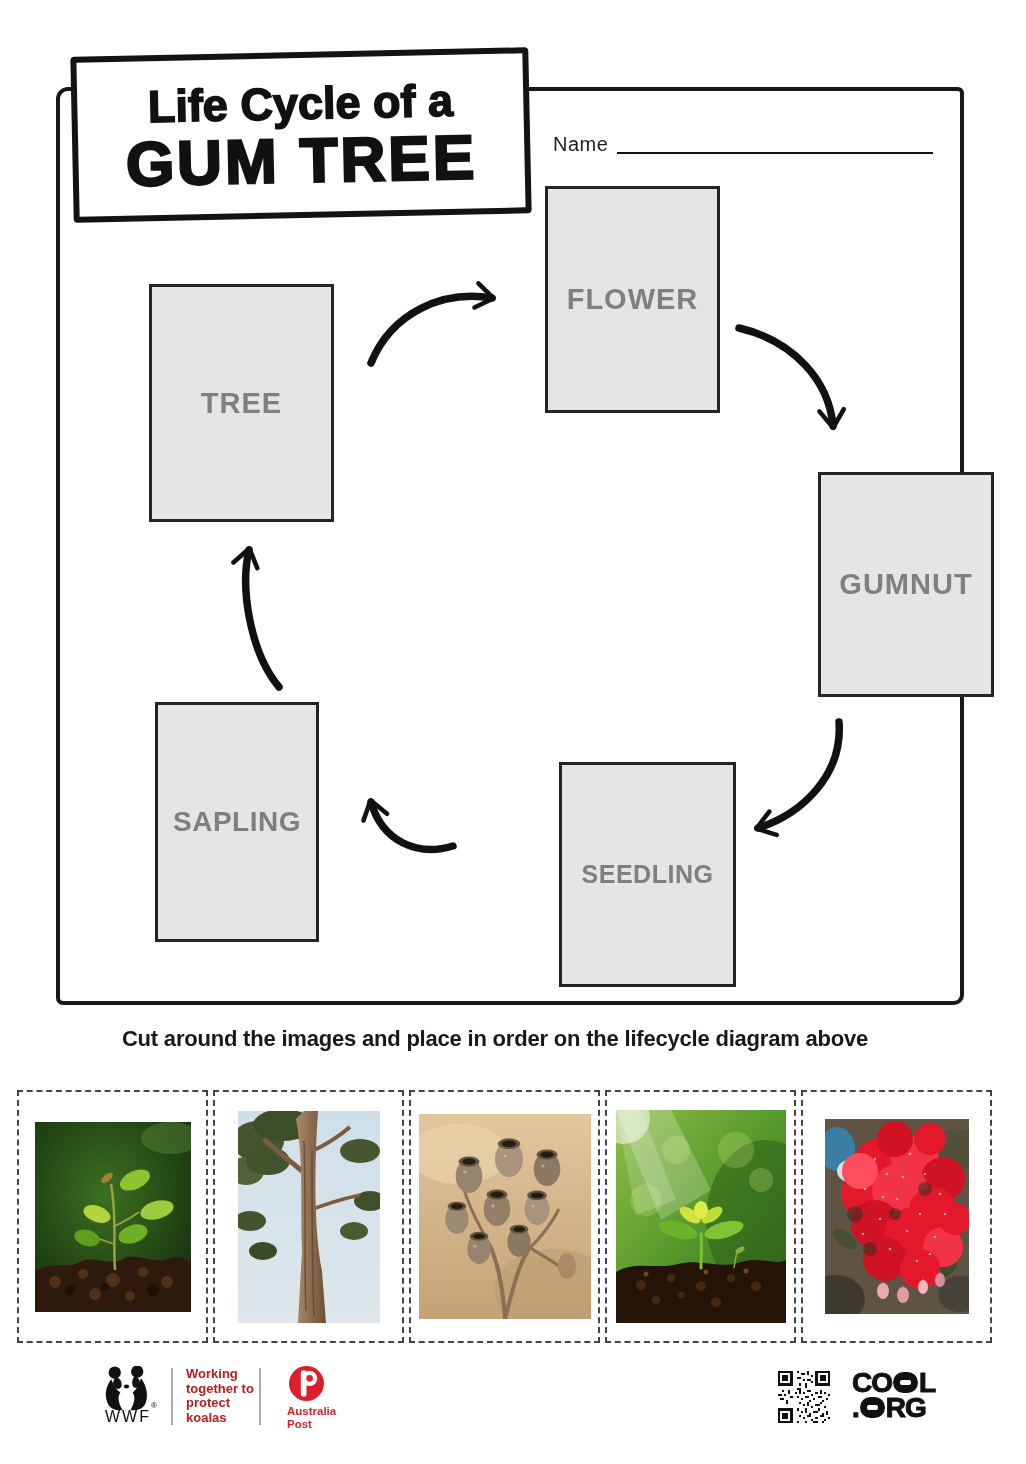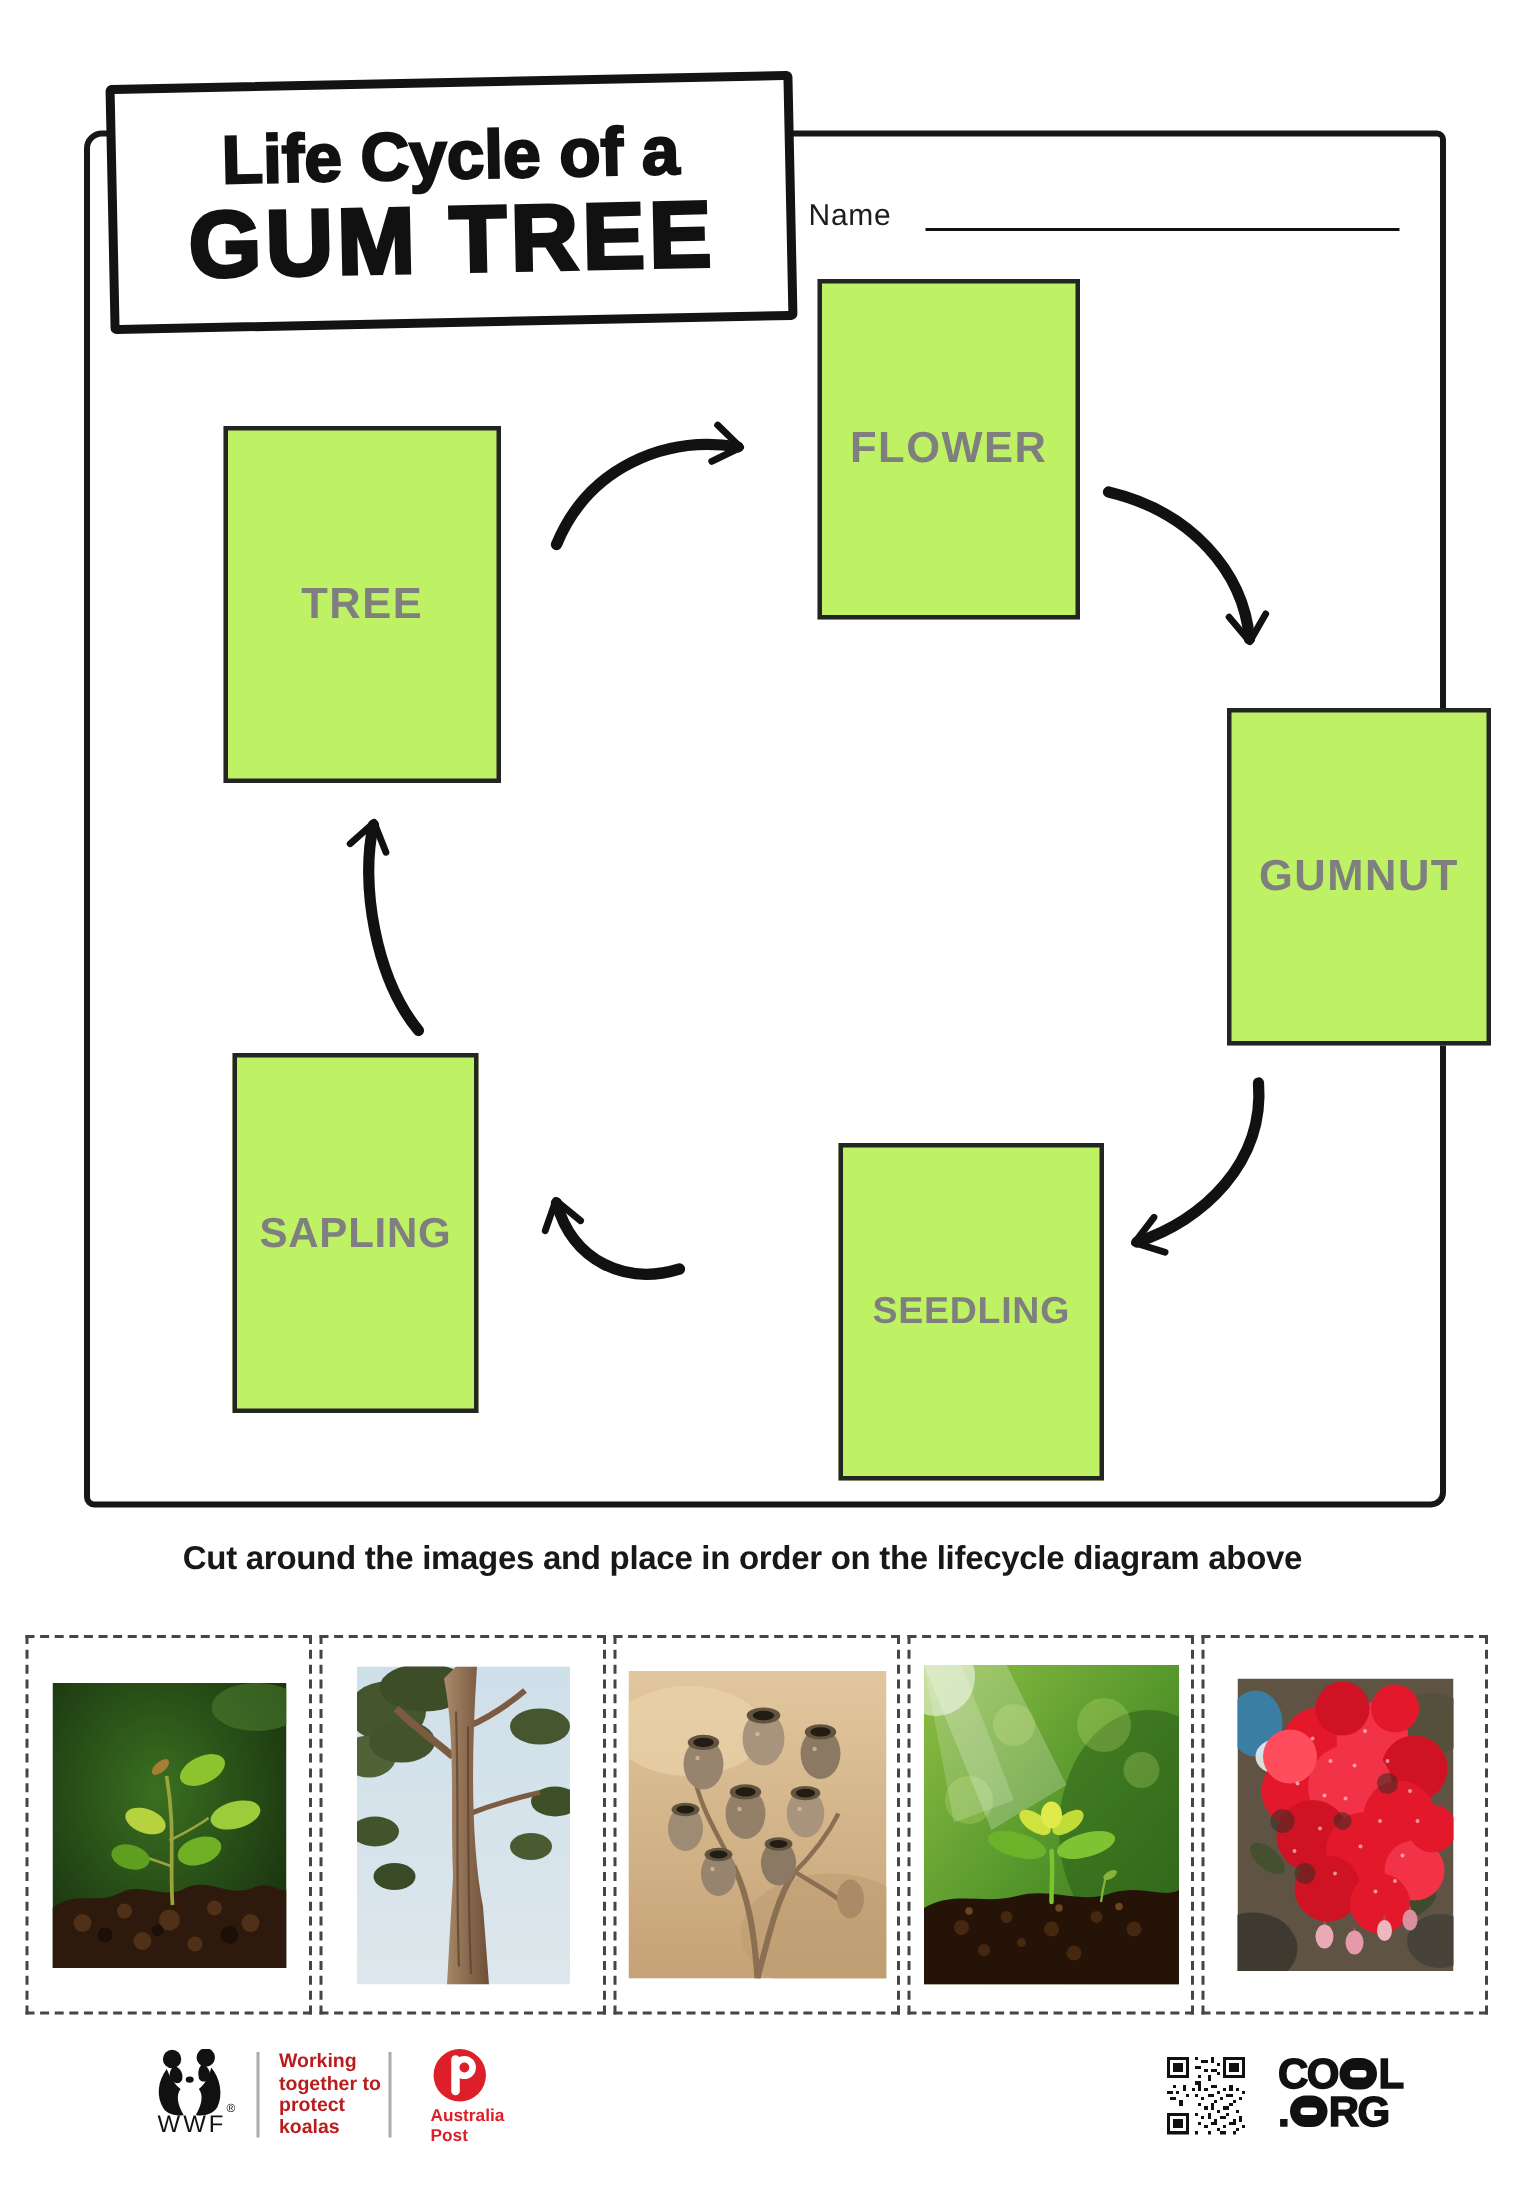--- a/index.html
+++ b/index.html
@@ -22,24 +22,24 @@
   }
   .title-line1 {
     font-size:45px; font-weight:800; letter-spacing:0px; color:#111;
     -webkit-text-stroke:1.6px #111; line-height:1.05;
   }
   .title-line2 {
     font-size:62px; font-weight:900; letter-spacing:3px; color:#111;
     -webkit-text-stroke:2.6px #111; line-height:1.0; margin-top:2px;
   }
   
-  .name-label { position:absolute; left:539px; top:133px; font-size:20px; color:#1d1d1d; letter-spacing:0.5px; z-index:6; }
+  .name-label { position:absolute; left:553px; top:133px; font-size:20px; color:#1d1d1d; letter-spacing:0.5px; z-index:6; }
   .name-line { position:absolute; left:617px; top:152px; width:316px; border-bottom:2px solid #111; z-index:6; }
   
-  .stage { position:absolute; background:#bef264; border:3px solid #242424; display:flex; align-items:center; justify-content:center; z-index:3; }
+  .stage { position:absolute; background:#e5e5e5; border:3px solid #242424; display:flex; align-items:center; justify-content:center; z-index:3; }
   .stage-label { font-weight:700; color:#7f7f7f; letter-spacing:1px; }
   .stage.tree     { left:149px; top:284px; width:185px; height:238px; }
   .stage.flower   { left:545px; top:186px; width:175px; height:227px; }
   .stage.gumnut   { left:774px; top:472px; width:176px; height:225px;margin-left:44px; }
   .stage.seedling { left:545px; top:762px; width:177px; height:225px;margin-left:14px; }
   .stage.sapling  { left:155px; top:702px; width:164px; height:240px; }
   .stage.tree .stage-label, .stage.flower .stage-label, .stage.gumnut .stage-label { font-size:29px; }
   .stage.sapling .stage-label { font-size:28px; letter-spacing:0.5px; }
   .stage.seedling .stage-label { font-size:25px; letter-spacing:0.5px; }
   

